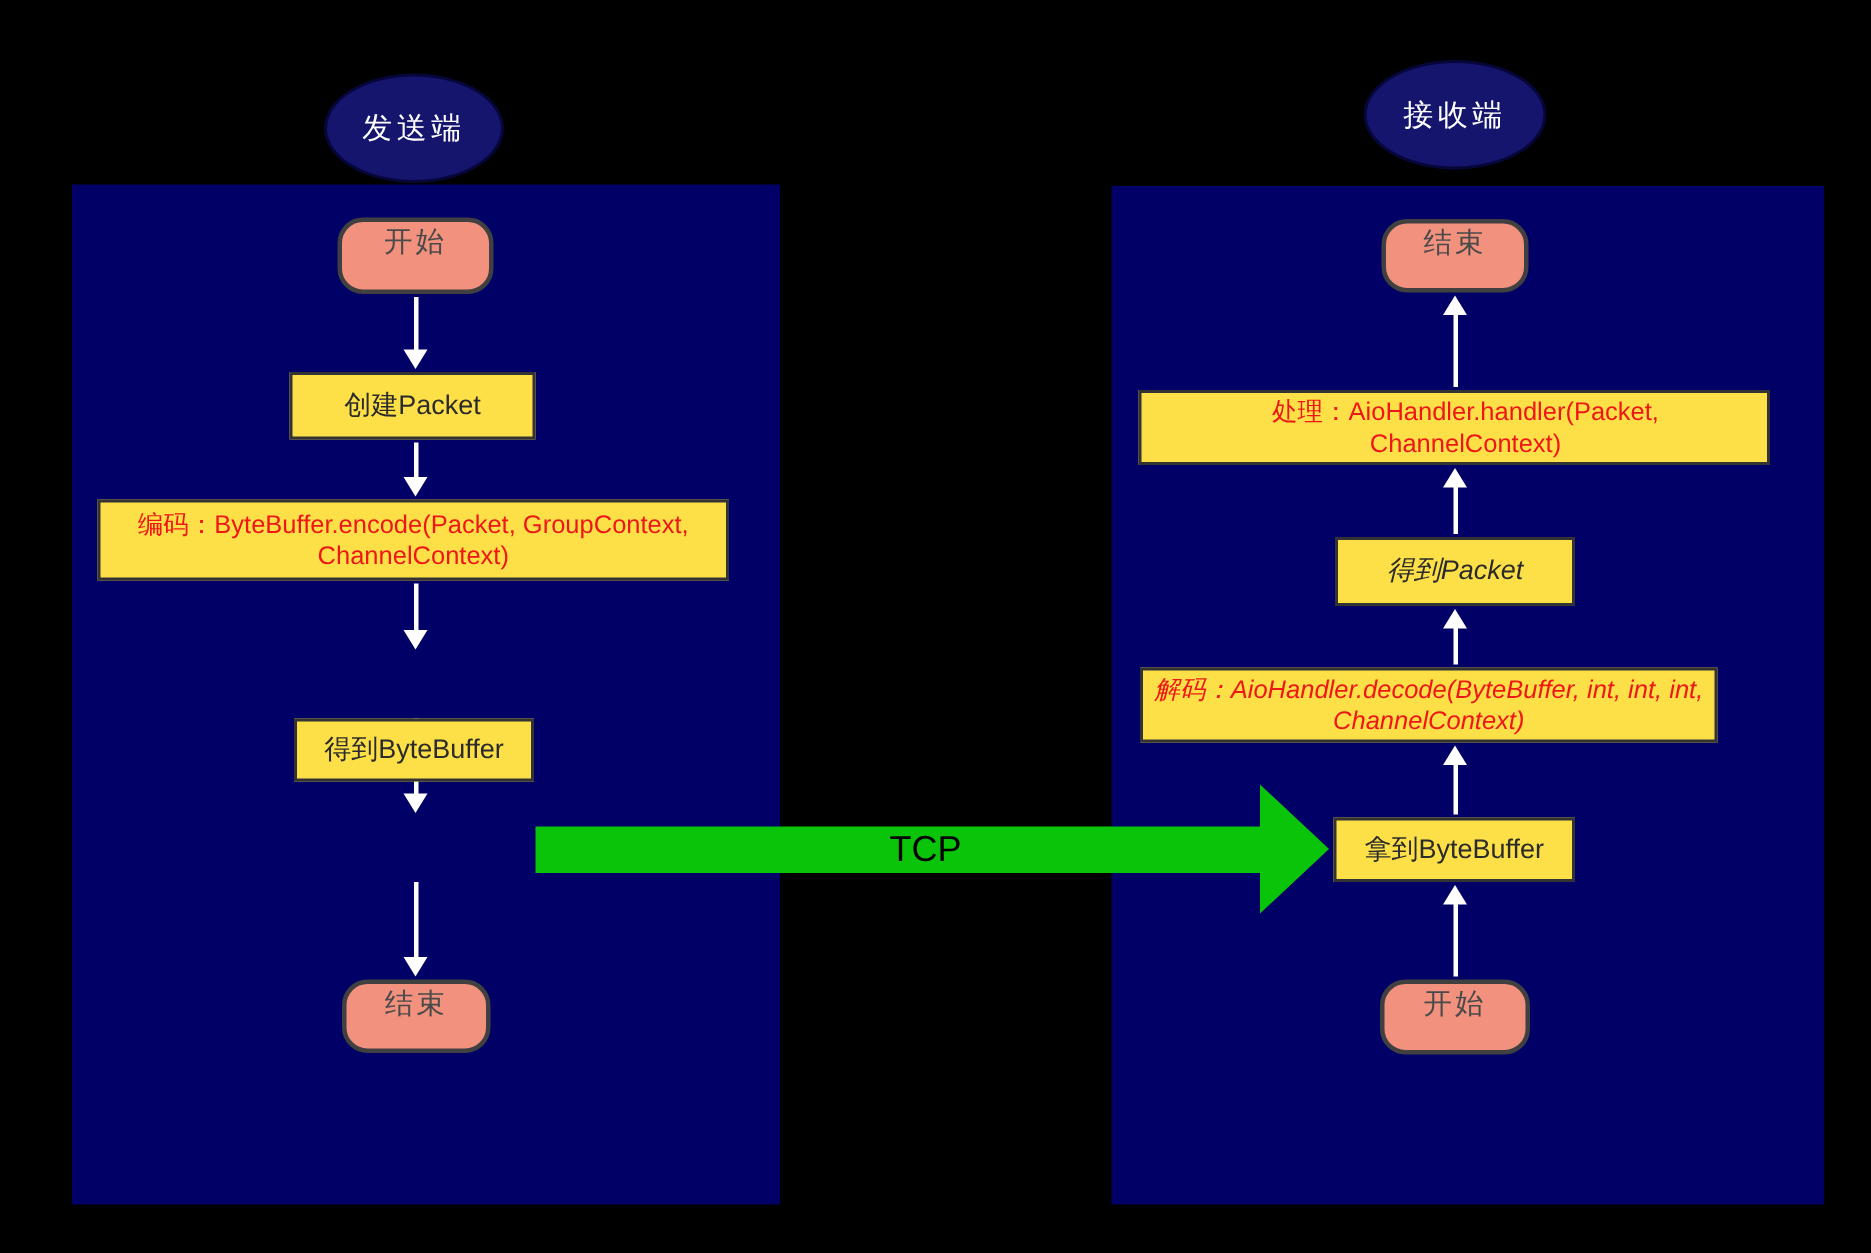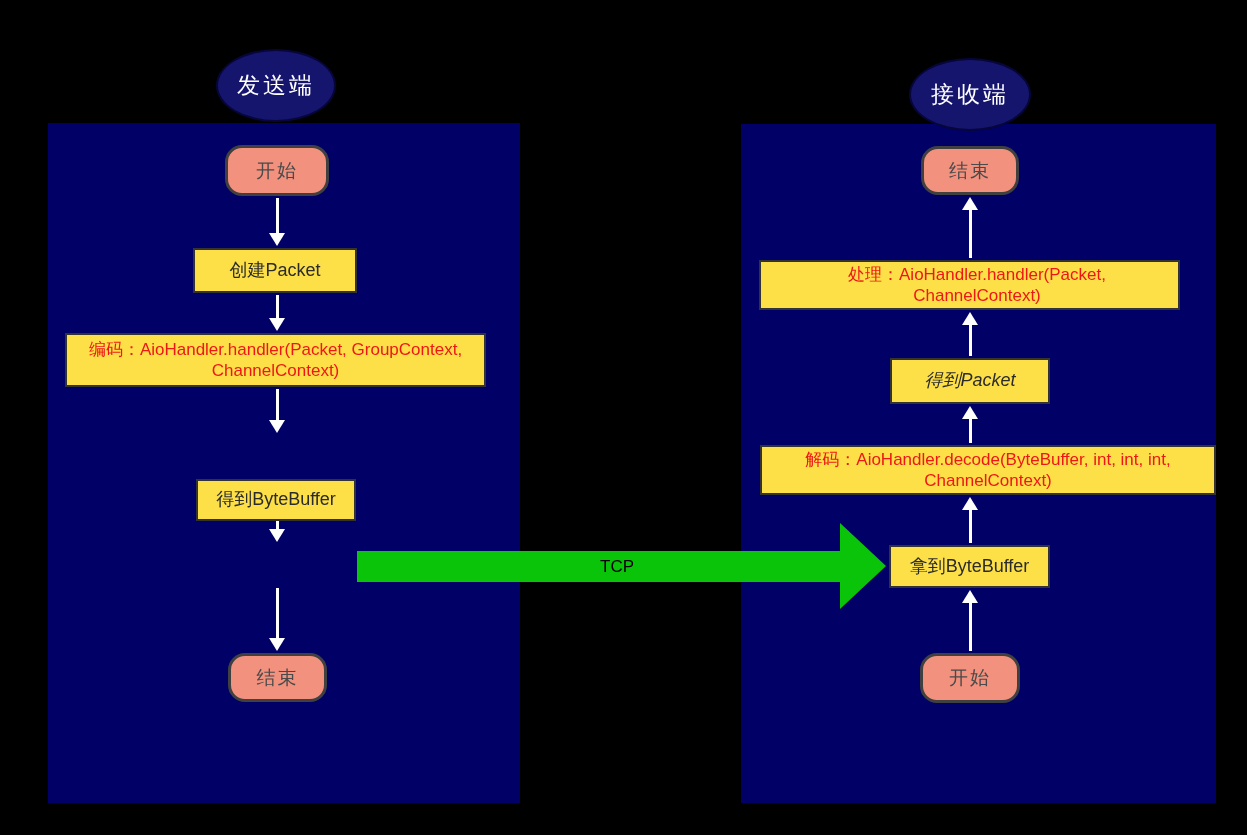--- a/index.html
+++ b/index.html
@@ -28,36 +28,36 @@
   
   .title-ellipse {
     position: absolute;
     background: #15156e;
     border: 2px solid #06063a;
     border-radius: 50%;
     display: flex;
     align-items: center;
     justify-content: center;
     color: #ffffff;
-    font-size: 23px;
+    font-size: 20px;
     letter-spacing: 3px;
     z-index: 3;
     box-sizing: border-box;
   }
   #ellipse-sender   { left: 216px; top: 49px; width: 120px; height: 73px; }
-  #ellipse-receiver { left: 909px; top: 58px; width: 122px; height: 73px; }
+  #ellipse-receiver { left: 909px; top: 40px; width: 122px; height: 73px; }
 
   
   .terminal {
     position: absolute;
     background: #f2917e;
     border: 3px solid #404040;
     border-radius: 17px;
     display: flex;
-    align-items: center;
+    align-items: flex-start;
     justify-content: center;
     color: #4a4a4a;
     font-size: 19px;
     letter-spacing: 2px;
     z-index: 3;
     box-sizing: border-box;
   }
 
   
   .process {
@@ -108,21 +108,21 @@
   #tcp-bar   { position: absolute; left: 0; top: 28px; width: 483px; height: 31px; background: #0ac40a; }
   #tcp-head  {
     position: absolute; left: 483px; top: 0; width: 0; height: 0;
     border-top: 43.5px solid transparent;
     border-bottom: 43.5px solid transparent;
     border-left: 46px solid #0ac40a;
   }
   #tcp-label {
     position: absolute; left: 0; top: 28px; width: 520px; height: 31px;
     display: flex; align-items: center; justify-content: center;
-    color: #000000; font-size: 17px;
+    color: #000000; font-size: 24px;
   }
 </style>
 </head>
 <body>
 
 <div id="stage">
 
   <div id="panel-sender" class="panel"></div>
   <div id="panel-receiver" class="panel"></div>
 
@@ -145,21 +145,21 @@
   <div class="process" style="left:193px; top:248px; width:164px; height:45px;">
     <span class="ln">创建Packet</span>
   </div>
 
   <div class="arrow arrow-down" style="left:269px; top:295px; height:36px;">
     <span class="shaft"></span>
     <span class="head"></span>
   </div>
 
   <div class="process red" style="left:65px; top:333px; width:421px; height:54px;">
-    <span class="ln">编码：AioHandler.handler(Packet, GroupContext,</span>
+    <span class="ln">编码：ByteBuffer.encode(Packet, GroupContext,</span>
     <span class="ln">ChannelContext)</span>
   </div>
 
   <div class="arrow arrow-down" style="left:269px; top:389px; height:44px;">
     <span class="shaft"></span>
     <span class="head"></span>
   </div>
 
   <div class="process" style="left:196px; top:435px; width:160px; height:42px;margin-top:44px;">
     <span class="ln">得到ByteBuffer</span>
@@ -207,21 +207,21 @@
 
   <div class="process" style="left:890px; top:358px; width:160px; height:46px;font-style:italic;">
     <span class="ln">得到Packet</span>
   </div>
 
   <div class="arrow arrow-up" style="left:962px; top:406px; height:37px;">
     <span class="head"></span>
     <span class="shaft"></span>
   </div>
 
-  <div class="process red" style="left:760px; top:445px; width:456px; height:50px;">
+  <div class="process red" style="left:760px; top:445px; width:385px; height:50px;font-style:italic;">
     <span class="ln">解码：AioHandler.decode(ByteBuffer, int, int, int,</span>
     <span class="ln">ChannelContext)</span>
   </div>
 
   <div class="arrow arrow-up" style="left:962px; top:497px; height:46px;">
     <span class="head"></span>
     <span class="shaft"></span>
   </div>
 
   <div class="process" style="left:889px; top:545px; width:161px; height:43px;text-align:right;">

